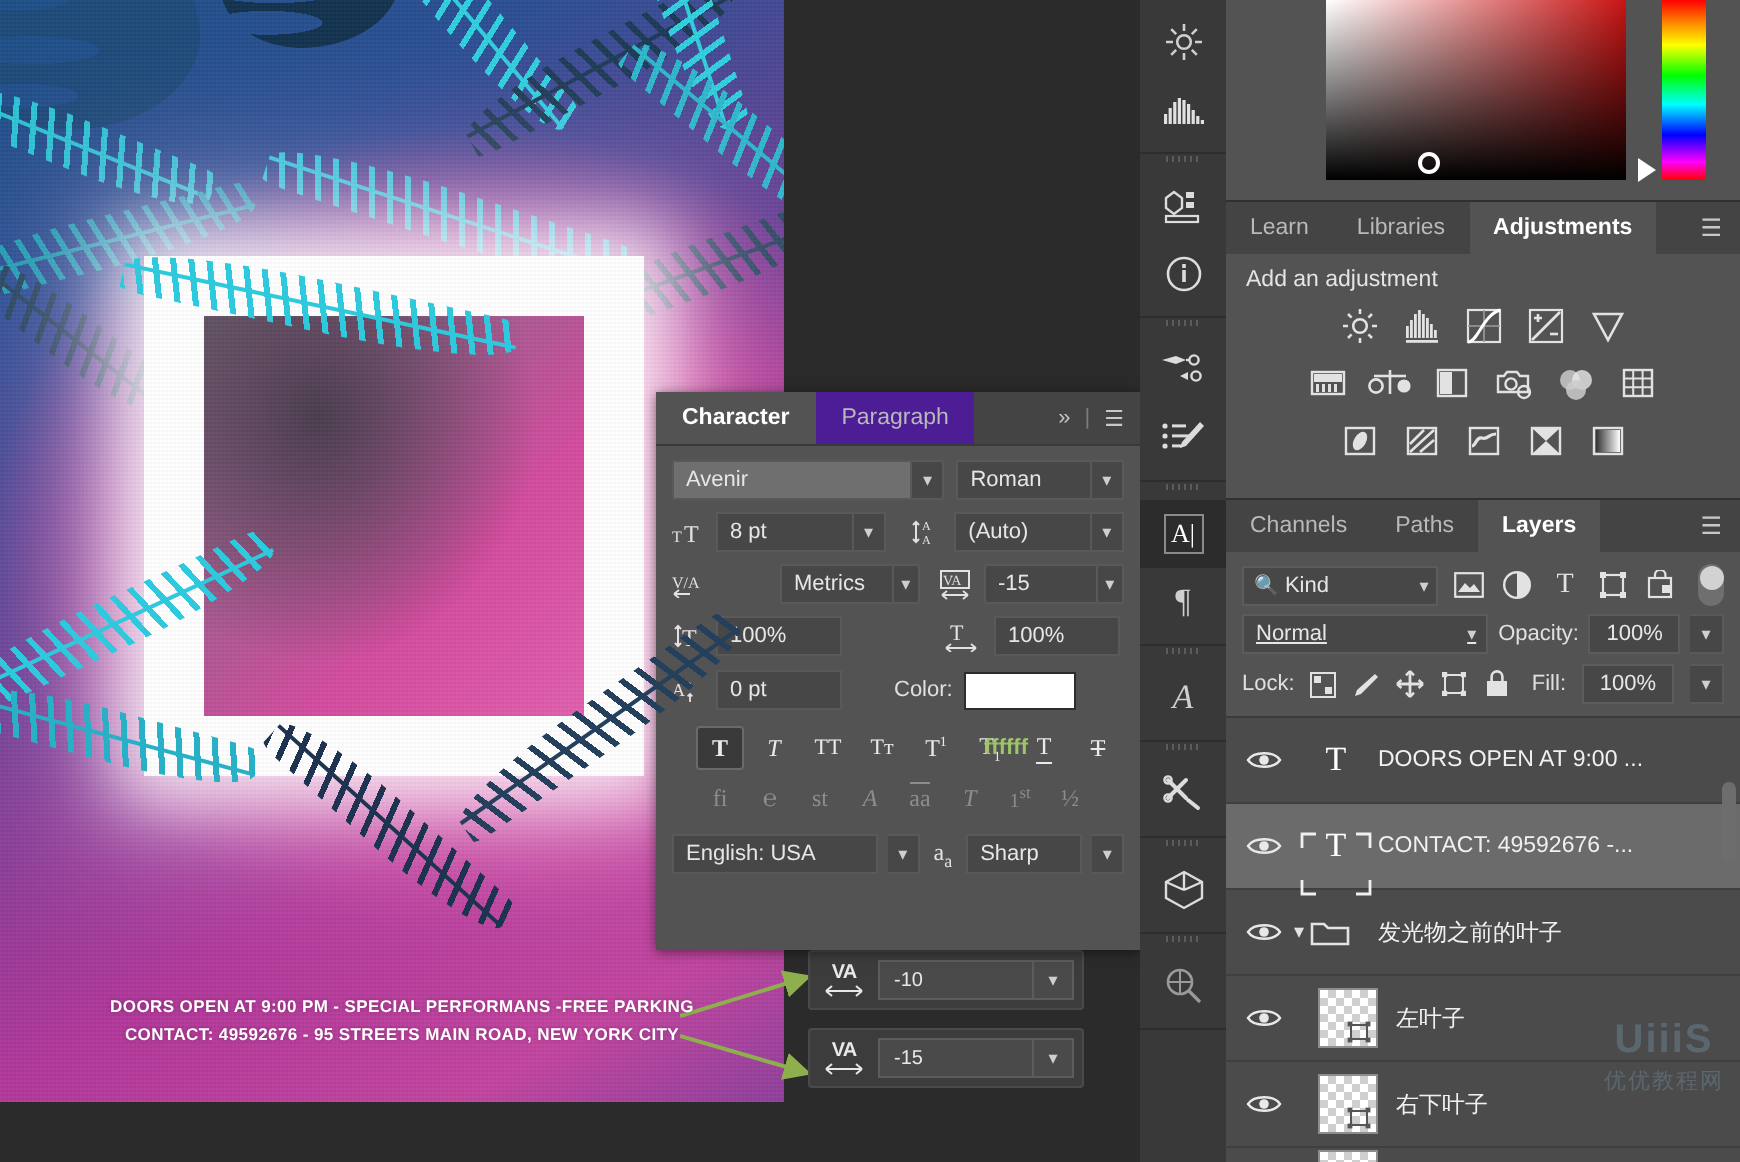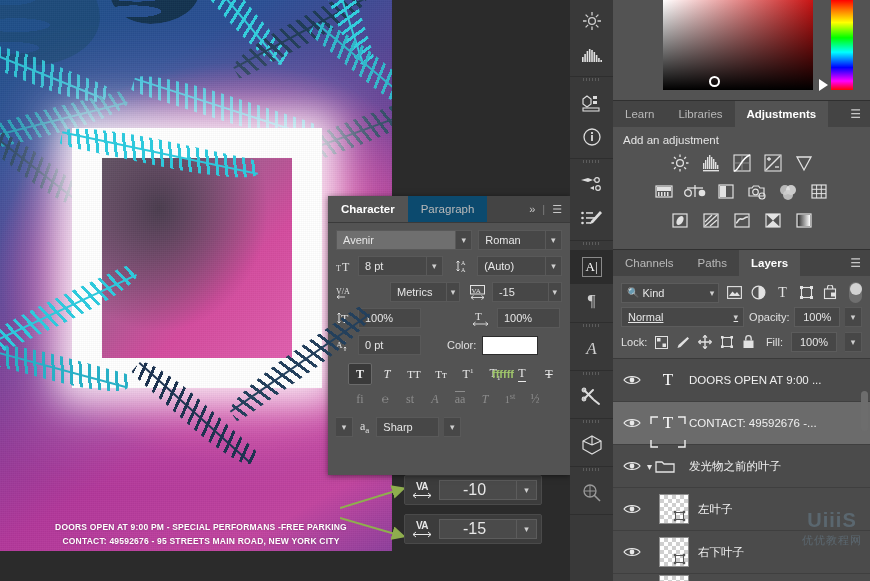--- a/index.html
+++ b/index.html
@@ -83,39 +83,39 @@
     padding: 3px 4px;
   }
   .va-icon {
     width: 26px; height: 22px; margin-right: 4px;
     display: flex; flex-direction: column; align-items: center; justify-content: center;
     color: #e8e8e8;
   }
   .va-icon .va-txt { font-size: 10px; font-weight: bold; line-height: 10px; letter-spacing: -0.5px; }
   .va-field {
     width: 78px; height: 20px; background: #4a4a4a; border: 1px solid #5c5c5c;
-    color: #e8e8e8; font-size: 16px; display: flex; align-items: center; padding-left: 23px;
+    color: #e8e8e8; font-size: 10px; display: flex; align-items: center; padding-left: 7px;
   }
   .va-drop {
     width: 20px; height: 20px; background: #4a4a4a; border: 1px solid #5c5c5c; border-left: none;
     display: flex; align-items: center; justify-content: center; color: #cfcfcf; font-size: 9px;
   }
 
   
   .char-panel {
     position: absolute; left: 328px; top: 196px; width: 242px; height: 279px;
     background: #535353; box-shadow: 0 1px 6px rgba(0,0,0,0.5);
   }
   .panel-tabs {
     display: flex; align-items: stretch; height: 27px; background: #444444;
     border-bottom: 1px solid #3a3a3a;
   }
   .panel-tab {
     padding: 0 13px; display: flex; align-items: center; font-size: 11.5px;
-    color: #b9b9b9; background: #0c4a6e; cursor: default;
+    color: #b9b9b9; background: #4c1d95; cursor: default;
   }
   .panel-tab.active { background: #535353; color: #ffffff; font-weight: bold; }
   .tabs-spacer { flex: 1; }
   .tab-icons { display: flex; align-items: center; gap: 7px; padding-right: 8px; color: #c8c8c8; font-size: 11px; }
   .char-body { padding: 7px 8px 6px 8px; }
   .row { display: flex; align-items: center; margin-bottom: 6px; }
   .fld {
     background: #474747; border: 1px solid #595959; height: 20px;
     color: #e6e6e6; font-size: 11px; display: flex; align-items: center; padding-left: 6px;
   }
@@ -303,21 +303,21 @@
       </div>
 
       <div class="frond" style="left:60px; top:140px; width:200px; color:#2ec9dc; transform:rotate(12deg); z-index:5;"></div>
       <div class="frond" style="left:-35px; top:300px; width:180px; color:#2ec9dc; transform:rotate(-25deg); z-index:6;"></div>
       <div class="frond" style="left:-20px; top:355px; width:150px; color:#28b0c6; transform:rotate(15deg); z-index:6;"></div>
       <div class="frond" style="left:215px; top:350px; width:170px; color:#24405c; transform:rotate(-35deg); z-index:6;"></div>
       <div class="frond" style="left:120px; top:400px; width:150px; color:#1d3350; transform:rotate(42deg); z-index:6;"></div>
 
       <div class="grain"></div>
 
-      <div class="poster-text" style="z-index:9;margin-top:24px;">
+      <div class="poster-text" style="z-index:9;">
         <div>DOORS OPEN AT 9:00 PM - SPECIAL PERFORMANS -FREE PARKING</div>
         <div>CONTACT: 49592676 - 95 STREETS MAIN ROAD, NEW YORK CITY</div>
       </div>
     </div>
 
     <svg class="arrow-svg" viewBox="0 0 110 80">
       <defs>
         <marker id="ah" markerWidth="7" markerHeight="7" refX="5" refY="3.5" orient="auto">
           <polygon points="0 0, 7 3.5, 0 7" fill="#8fae4e"></polygon>
         </marker>
@@ -486,20 +486,21 @@
           <div class="typo-btn2">
               <i>T</i>
             </div>
           <div class="typo-btn2">
               <span style="font-size:10px;">1<sup>st</sup></span>
             </div>
           <div class="typo-btn2">½</div>
         </div>
 
         <div class="bottom-row">
+          <div class="fld" style="width:112px;">English: USA</div>
           <div class="drop">▾</div>
           <div style="color:#e2e2e2; font-size:12px; font-family:'Liberation Serif',serif; margin:0 2px;">a<sub style="font-size:9px;">a</sub></div>
           <div class="fld" style="width:63px;">Sharp</div>
           <div class="drop">▾</div>
         </div>
       </div>
     </div>
 
     <div class="hexlabel">ffffff</div>
   </div>

